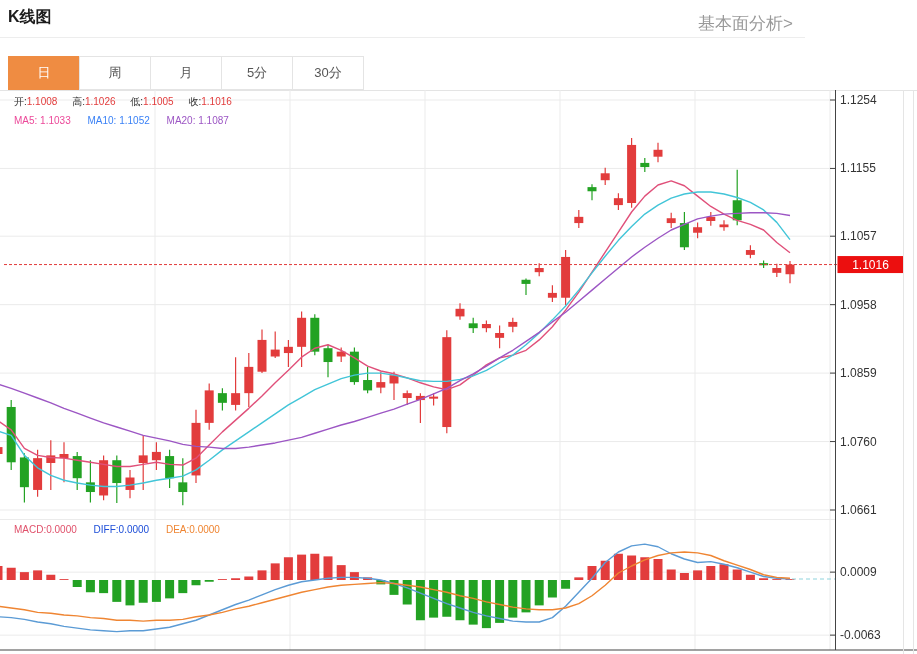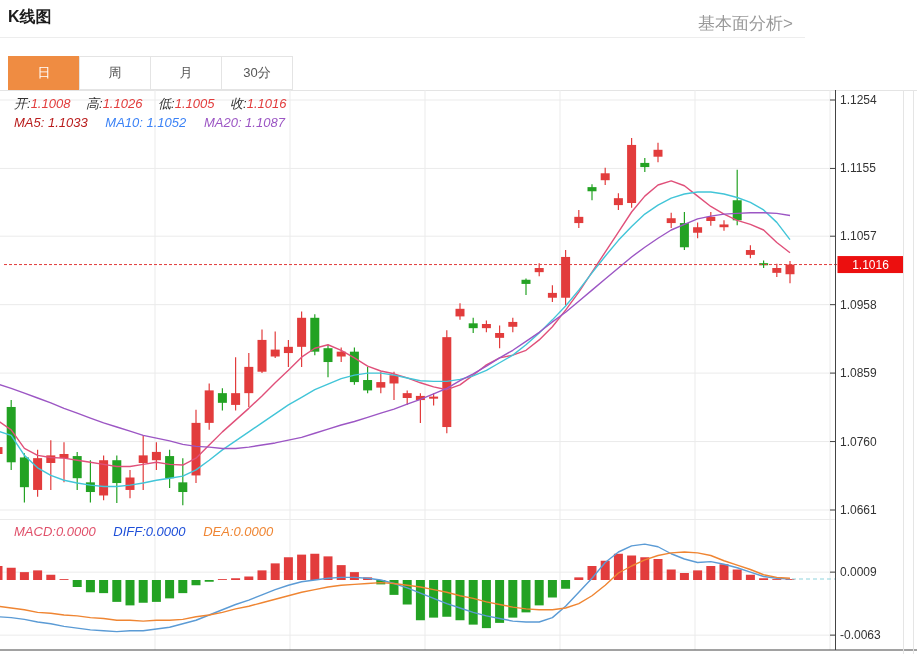--- a/index.html
+++ b/index.html
@@ -11,46 +11,47 @@
   .page-title{position:absolute;left:8px;top:7px;font-size:16px;font-weight:bold;color:#1c1c1c;}
   .fund-link{position:absolute;right:12px;top:12px;font-size:17px;color:#999;text-decoration:none;cursor:pointer;}
   .tabs{position:absolute;top:56px;left:8px;display:flex;z-index:3;}
   .tab{
     width:70px;height:32px;line-height:32px;text-align:center;font-size:13px;color:#555;
     background:#fff;border:1px solid #e4e4e4;margin-left:-1px;cursor:pointer;box-sizing:content-box;
   }
   .tab:first-child{margin-left:0;}
   .tab.active{background:#ef8c42;border-color:#ef8c42;color:#fff;}
   .tabbar-line{position:absolute;top:90px;left:0;width:917px;height:1px;background:#e4e4e4;}
-  .legend{position:absolute;font-size:13px;z-index:2;white-space:nowrap;font-style:italic;}
+  .legend{position:absolute;font-size:10px;z-index:2;white-space:nowrap;}
   .legend-ohlc{top:95px;left:14px;}
   .legend-ma{top:115px;left:14px;}
   .legend-macd{top:524px;left:14px;}
   .lb{color:#333;}
   .vl{color:#e23c3c;margin-right:12px;}
-  .ma5-t{color:#b91c1c;margin-right:14px;margin-top:12px;}
+  .ma5-t{color:#ec4899;margin-right:14px;margin-top:12px;}
   .ma10-t{color:#3b82f6;margin-right:14px;}
   .ma20-t{color:#9c56c4;}
   .macd-t{color:#e0506a;margin-right:14px;}
   .diff-t{color:#1d4ed8;margin-right:14px;margin-top:32px;}
   .dea-t{color:#ef8532;}
   #chart-svg{position:absolute;top:90px;left:0;z-index:1;}
 </style>
 </head>
 <body>
 
 <div class="header">
   <div class="page-title">K线图</div>
   <a class="fund-link">基本面分析&gt;</a>
 </div>
 
 <div class="tabs">
   <div class="tab active">日</div>
   <div class="tab">周</div>
   <div class="tab">月</div>
+  <div class="tab">5分</div>
   <div class="tab">30分</div>
 </div>
 <div class="tabbar-line"></div>
 
 <div class="legend legend-ohlc">
   <span class="lb">开:</span><span class="vl">1.1008</span>
   <span class="lb">高:</span><span class="vl">1.1026</span>
   <span class="lb">低:</span><span class="vl">1.1005</span>
   <span class="lb">收:</span><span class="vl">1.1016</span>
 </div>

